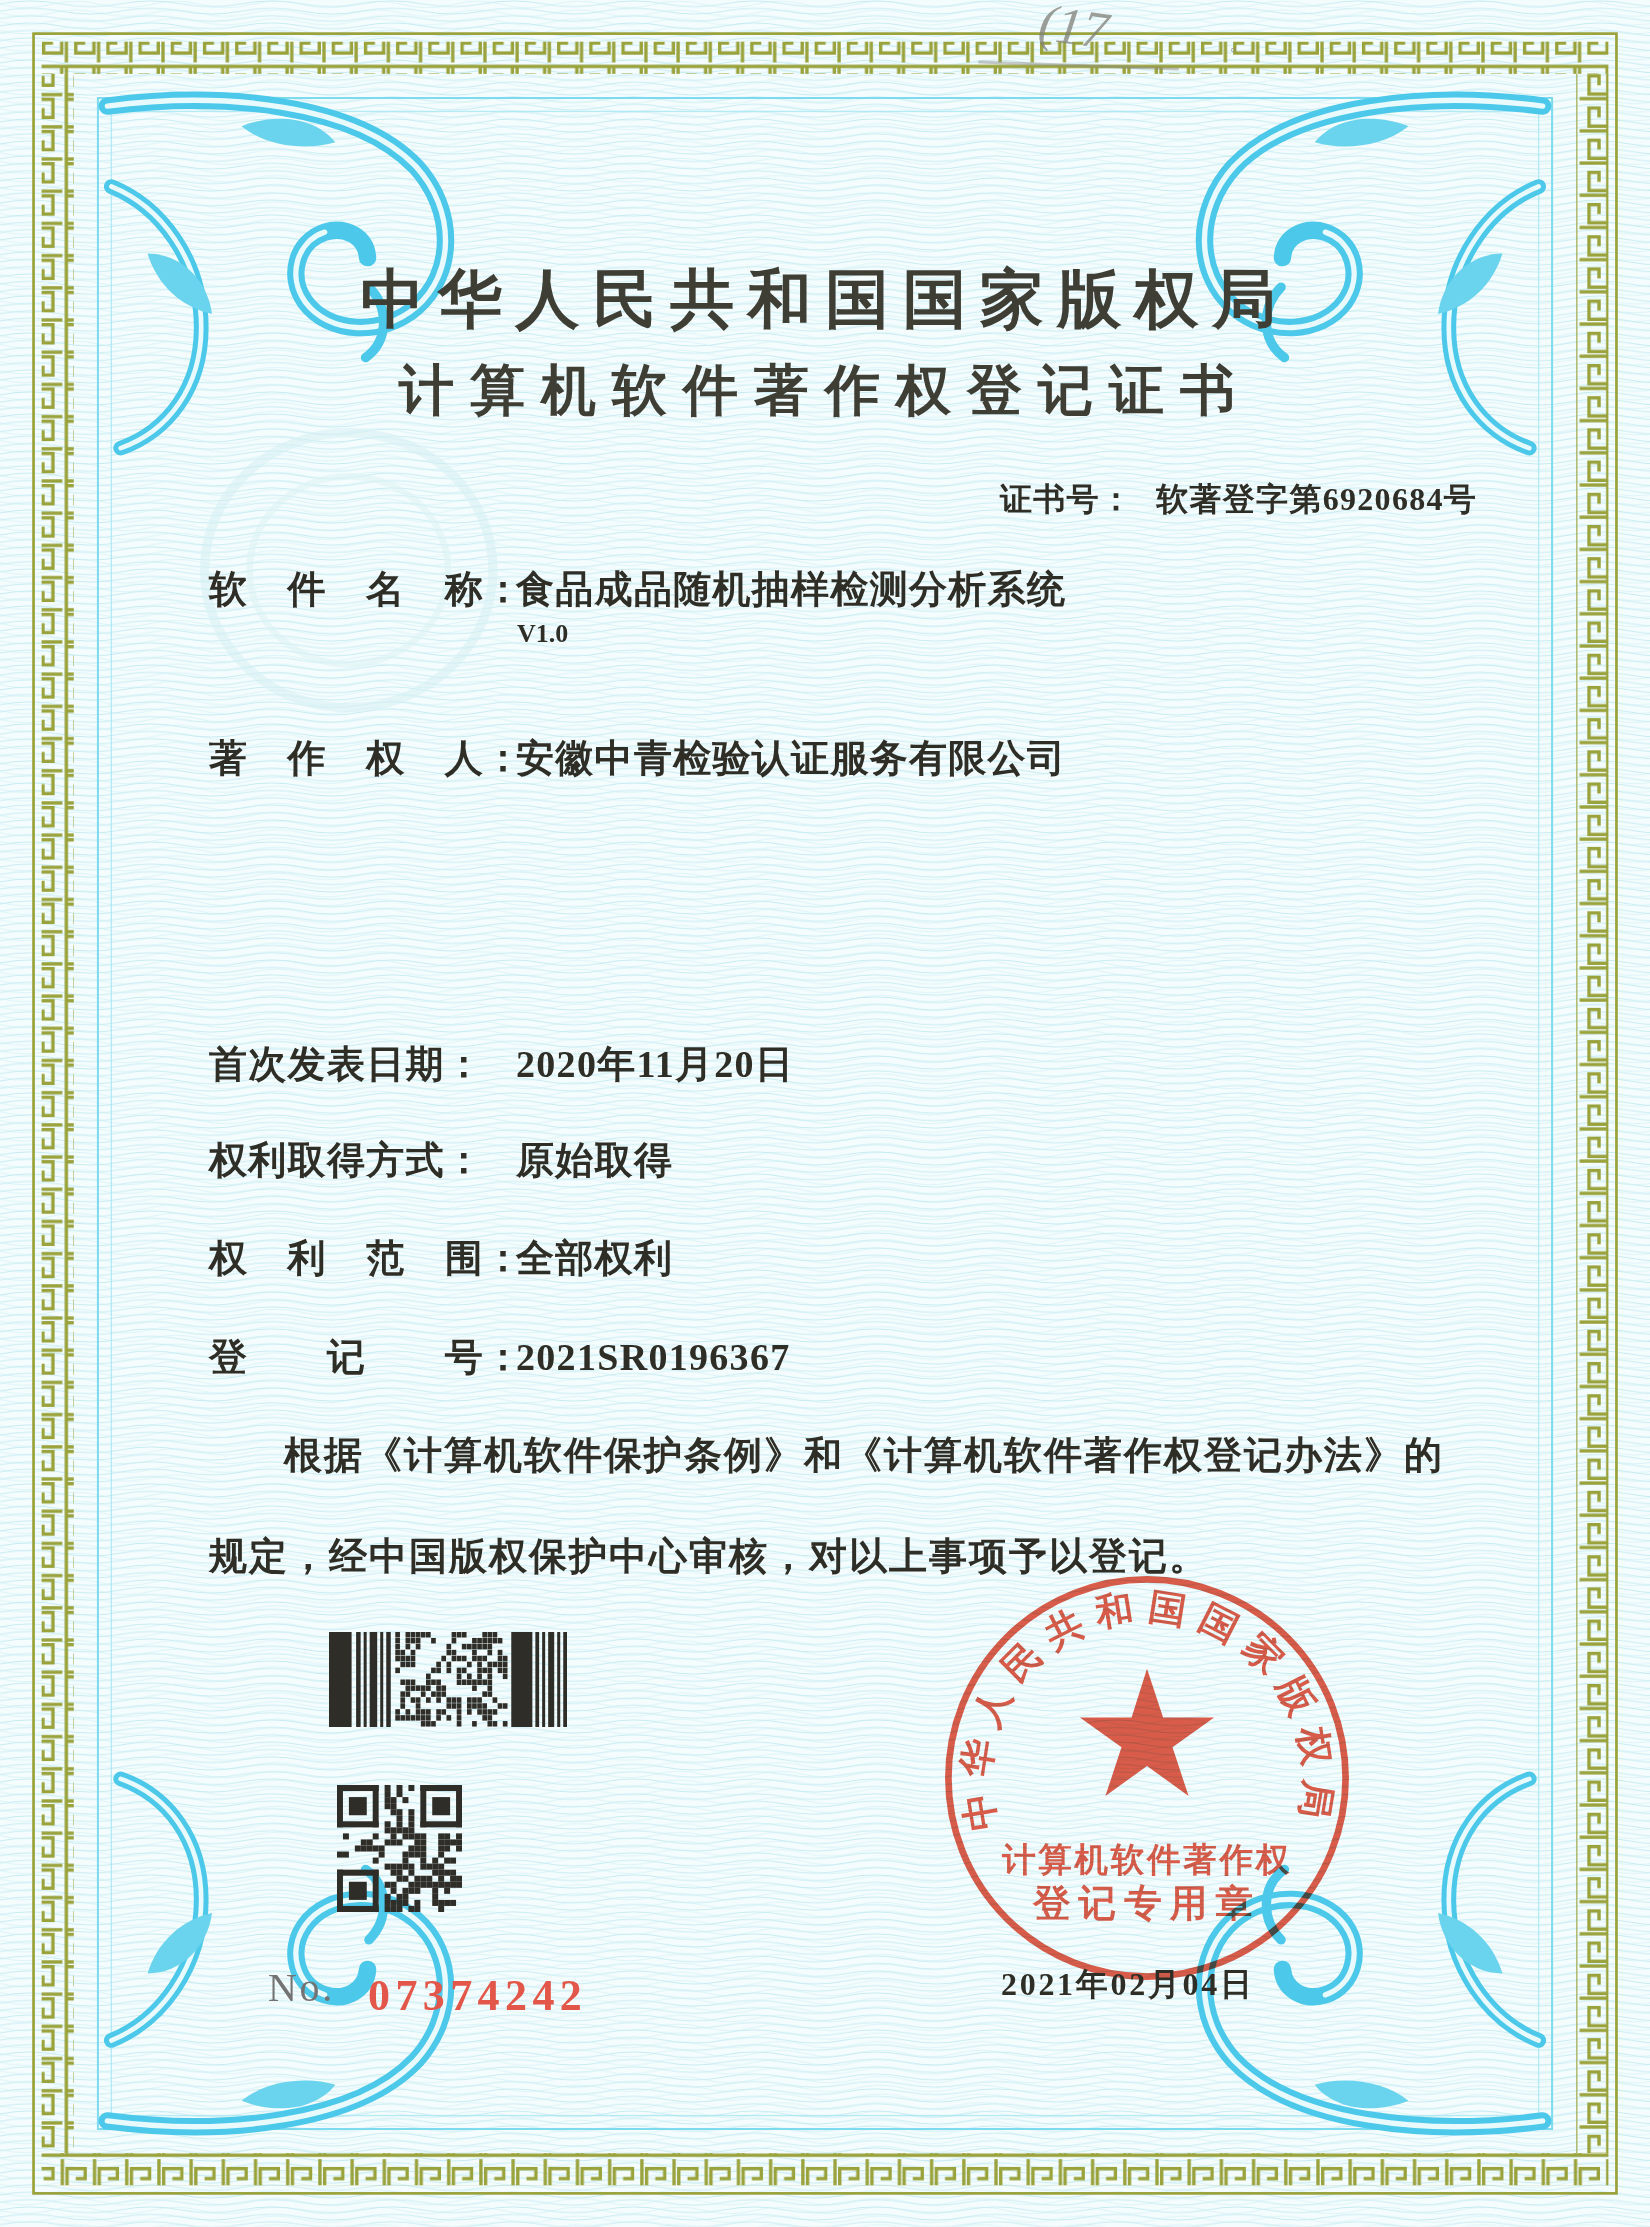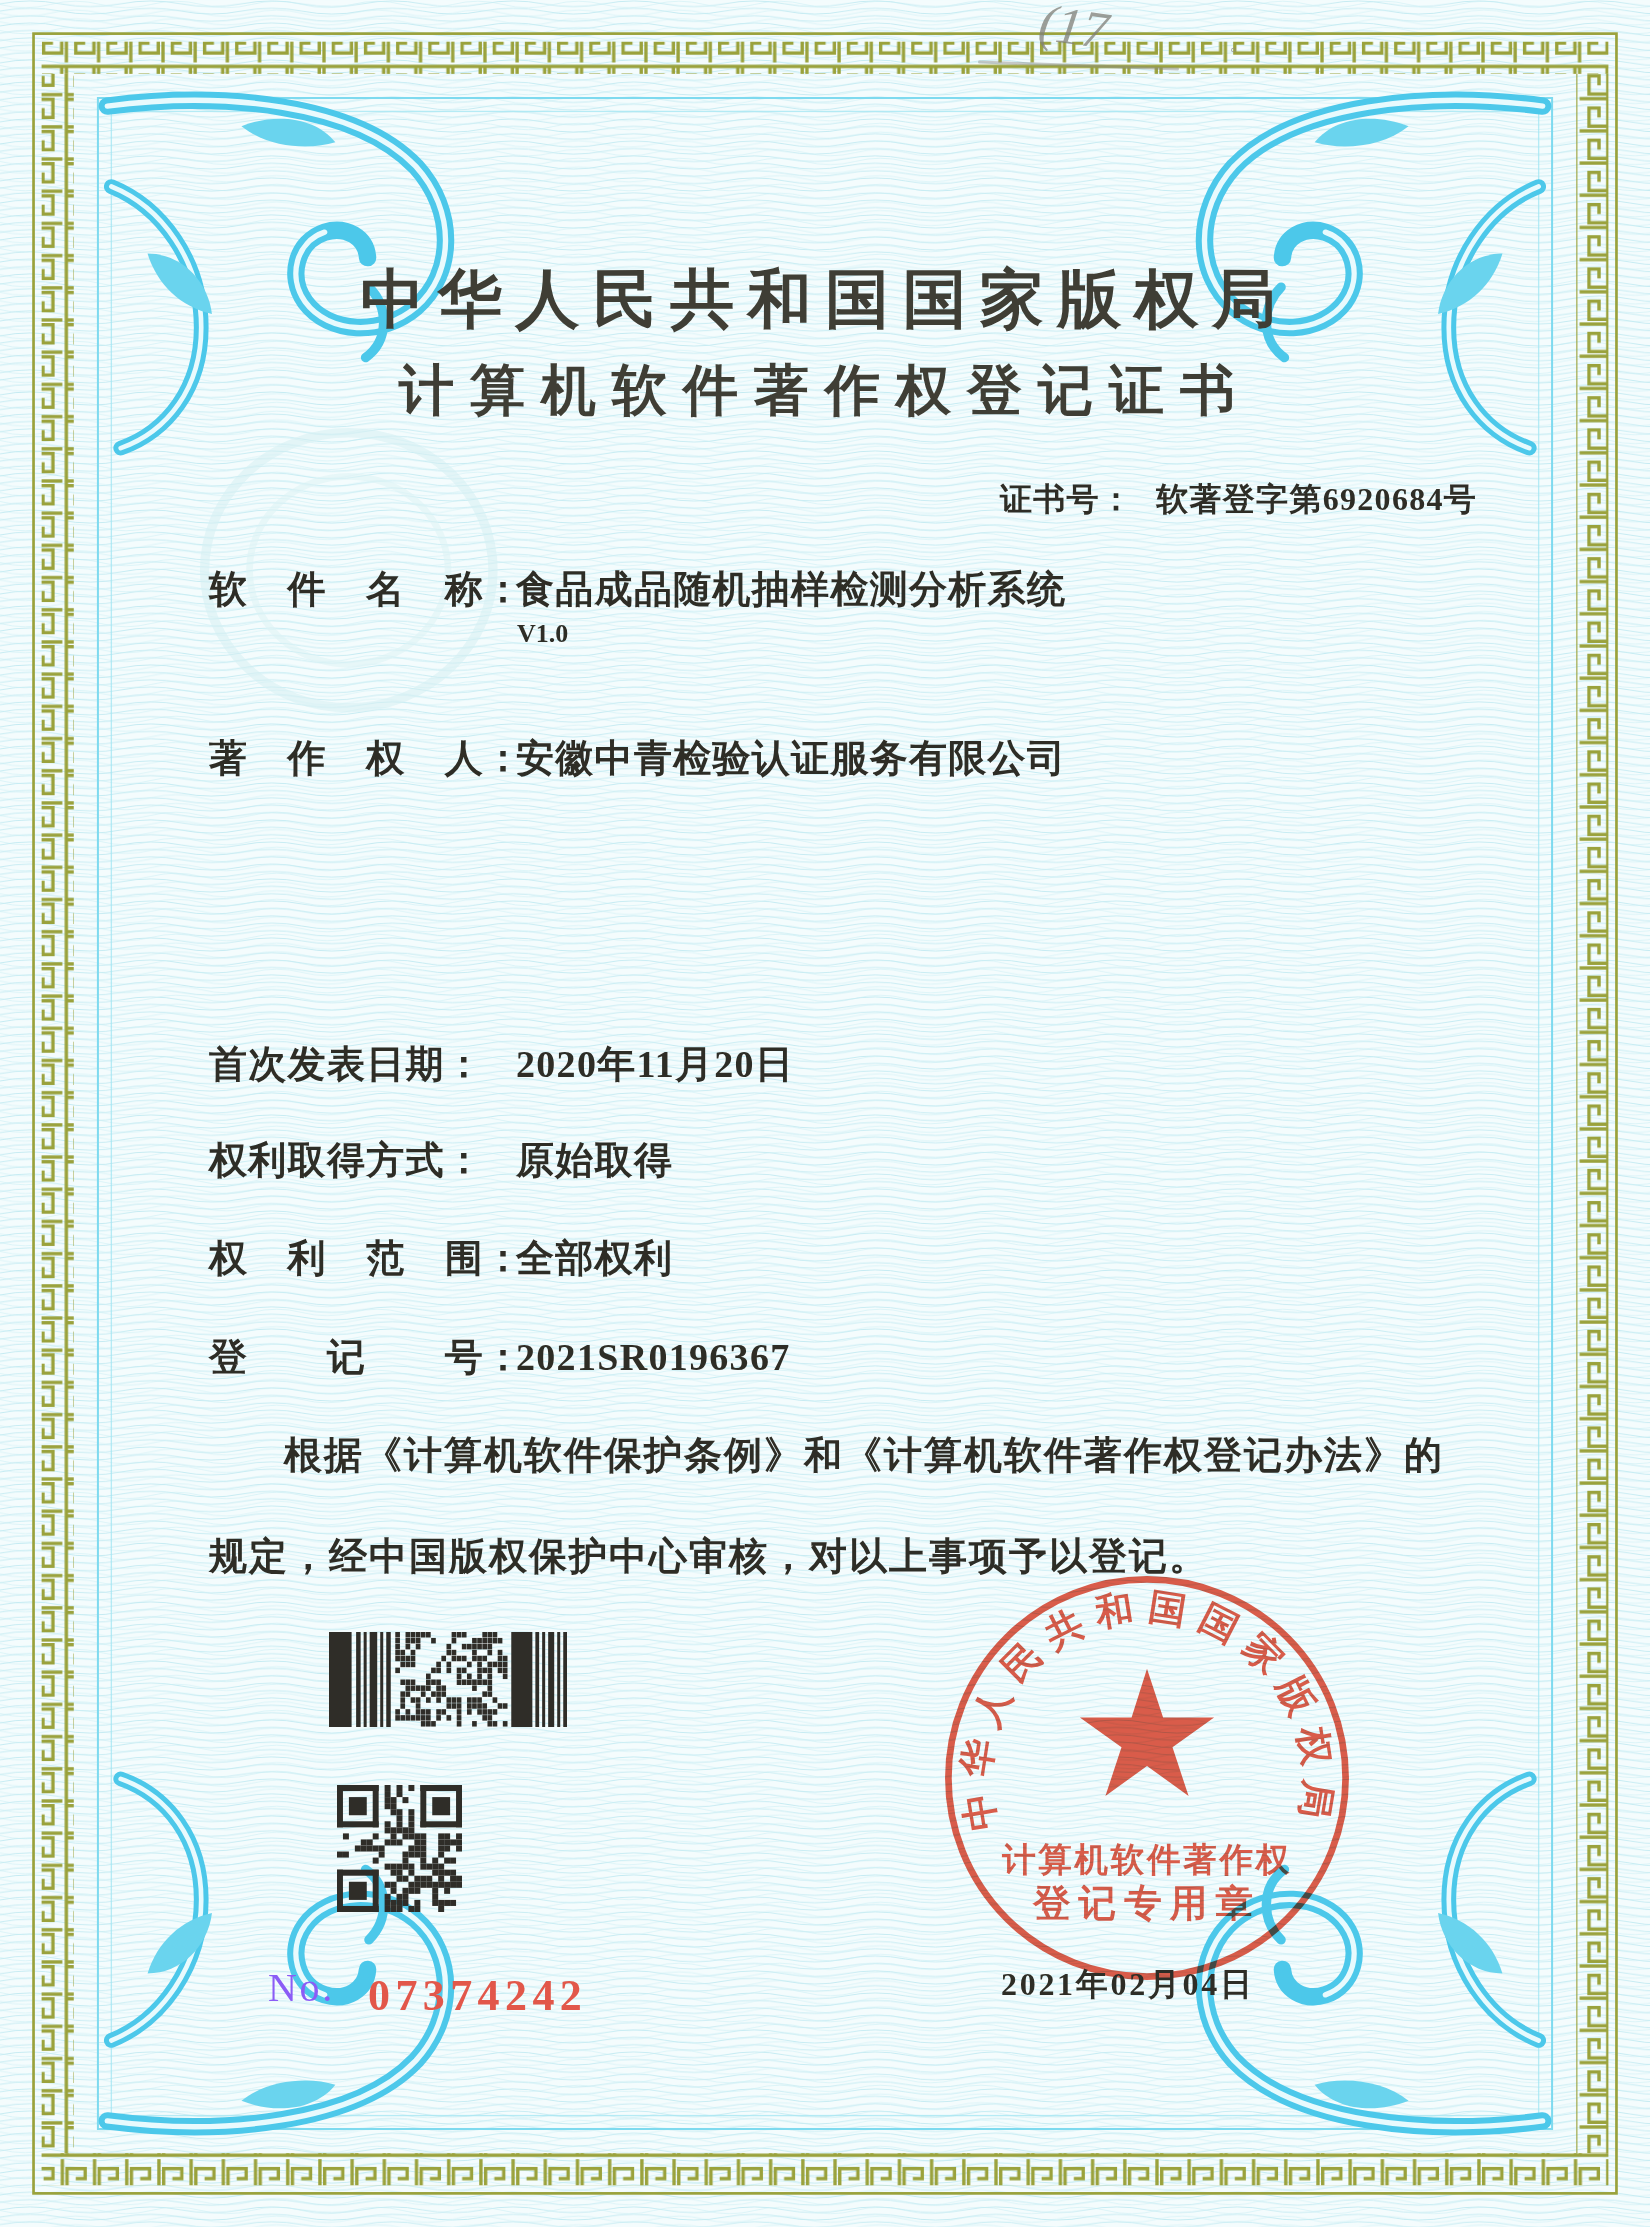--- a/index.html
+++ b/index.html
@@ -28,21 +28,21 @@
   .cert-title{
     left:0;width:100%;text-align:center;top:354px;margin:0;
     font-size:55px;font-weight:800;letter-spacing:16px;color:var(--title-ink);
   }
   .cert-no{top:478px;left:1000px;font-size:32px;font-weight:700;letter-spacing:1.3px;}
   .cert-no .v{margin-left:23px;}
   .row{left:209px;font-size:38px;font-weight:700;letter-spacing:1.3px;}
   .row .lbl{display:inline-block;width:307px;}
   .v2{left:517px;font-size:26px;font-weight:700;text-align:right;}
   .stmt{font-size:38px;font-weight:700;letter-spacing:2px;}
-  .serial-prefix{top:1964px;left:268px;font-size:40px;color:#8b5cf6;letter-spacing:2.7px;}
+  .serial-prefix{top:1964px;left:268px;font-size:40px;color:#737373;letter-spacing:2.7px;}
   .serial-number{top:1970px;left:368px;font-size:44px;color:var(--serial-red);letter-spacing:5.4px;font-weight:600;text-align:right;}
   .issue-date{top:1963px;left:1001px;font-size:32px;font-weight:600;letter-spacing:2.7px;z-index:4;}
   .pencil{top:-2.7px;left:1039px;font-size:52px;color:#7f7f78;opacity:.75;transform:rotate(8deg);z-index:3;font-style:italic;}
   .pencil-dot{top:28px;left:1229px;font-size:21.5px;color:#8a8a82;opacity:.8;z-index:3;}
   .pencil-line{top:64px;left:978px;width:201px;height:2.7px;background:#8a8a82;opacity:.45;transform:rotate(2deg);border-radius:1.3px;z-index:3;}
   .seal{position:absolute;left:939px;top:1570px;z-index:3;opacity:.93;mix-blend-mode:multiply;}
   .codes{position:absolute;z-index:2;}
 </style>
 </head>
 <body>

